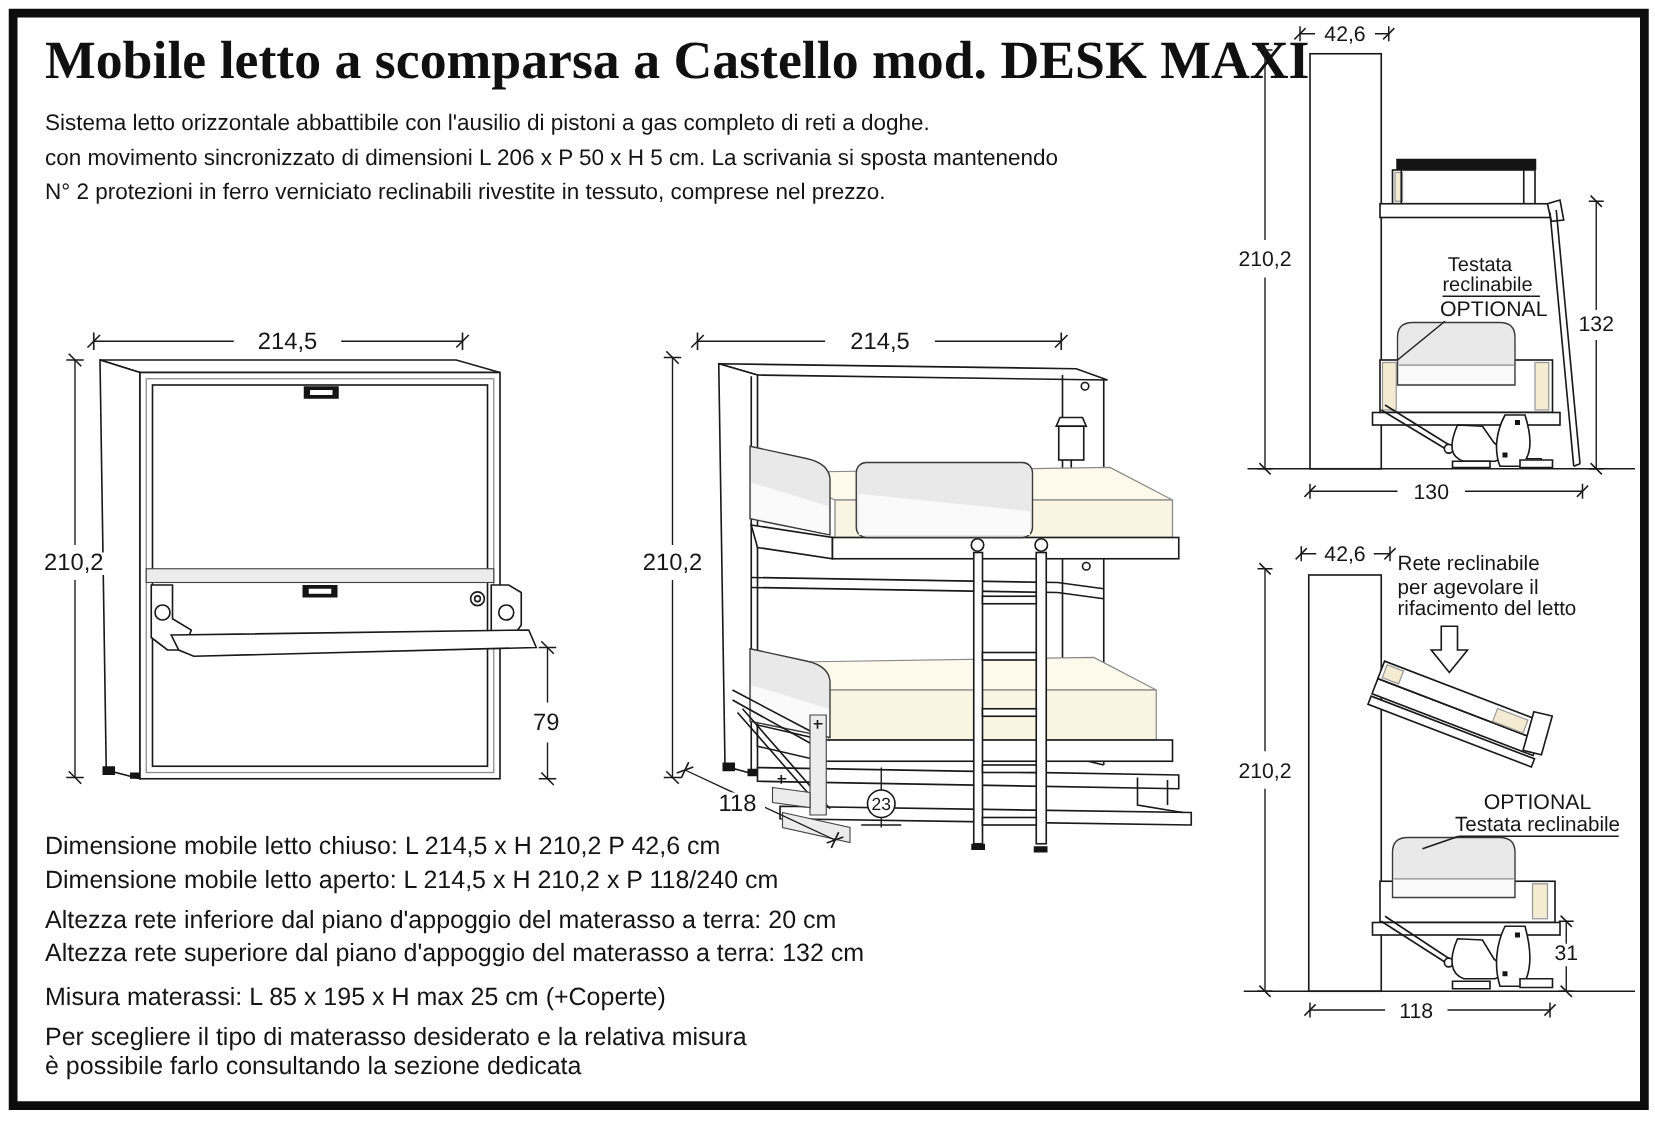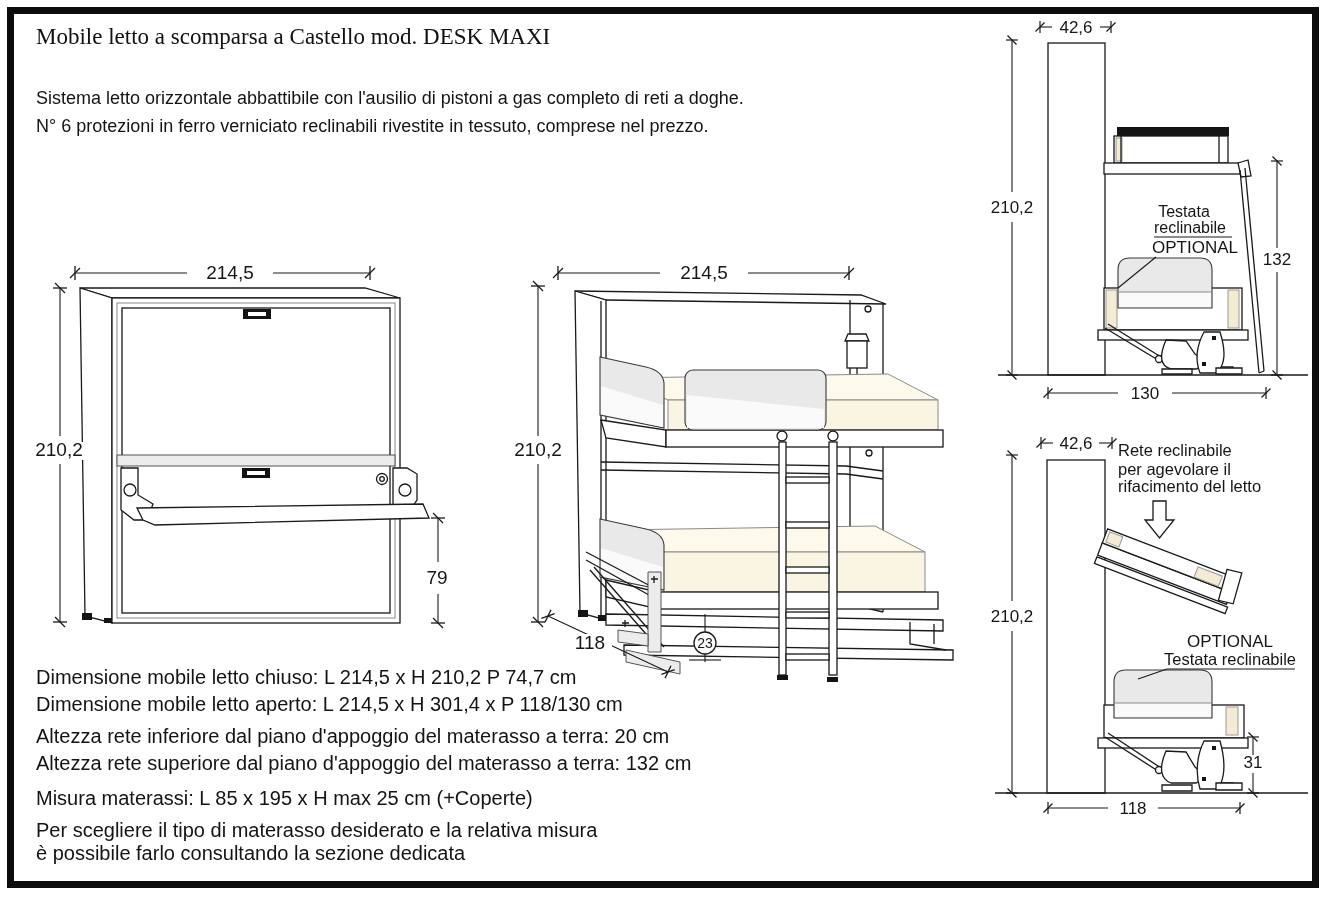--- a/index.html
+++ b/index.html
@@ -6,21 +6,21 @@
   body{
     width:1324px;height:900px;position:relative;overflow:hidden;
     background:#ffffff;font-family:"Liberation Sans",sans-serif;color:#141414;
   }
   .frame{
     position:absolute;left:7px;top:7px;width:1312px;height:881px;
     border:7px solid #0c0c0c;box-sizing:border-box;background:transparent;
   }
   .title{
     position:absolute;left:36px;top:24px;margin:0;
-    font-family:"Liberation Serif",serif;font-weight:400;font-size:23px;color:#101010;
+    font-family:"Liberation Serif",serif;font-weight:700;font-size:43px;color:#101010;
     white-space:nowrap;
   }
   .desc{position:absolute;left:36px;top:85px;font-size:18px;line-height:27.5px;}
   .desc div{white-space:nowrap;}
   .spec{position:absolute;left:36px;font-size:20px;white-space:nowrap;}
   #st1{top:666px}#st2{top:693px}#st3{top:725px}#st4{top:752px}
   #st5{top:787px}#st6{top:819px}#st7{top:842px}
   svg{position:absolute;}
   svg text{font-family:"Liberation Sans",sans-serif;fill:#161616;}
   .w{fill:#ffffff;stroke:#1a1a1a;stroke-width:1.3;}
@@ -38,21 +38,22 @@
 </style>
 </head>
 <body>
 
 <div class="frame"></div>
 
 <h1 class="title">Mobile letto a scomparsa a Castello mod. DESK MAXI</h1>
 
 <div class="desc">
   <div>Sistema letto orizzontale abbattibile con l'ausilio di pistoni a gas completo di reti a doghe.</div>
-  <div>N° 6 protezioni in ferro verniciato reclinabili rivestite in tessuto, comprese nel prezzo.</div>
+  <div>con movimento sincronizzato di dimensioni L 206 x P 50 x H 5 cm. La scrivania si sposta mantenendo</div>
+  <div>N° 2 protezioni in ferro verniciato reclinabili rivestite in tessuto, comprese nel prezzo.</div>
 </div>
 
 <svg style="left:25px;top:252px" width="450" height="420" viewBox="0 0 450 420">
   <defs>
     <g id="tkA" stroke="#1a1a1a" stroke-width="1.3">
       <line y1="-7" y2="7"></line>
         <line x1="-5" y1="5" x2="5" y2="-5"></line>
     </g>
   </defs>
 
@@ -402,19 +403,19 @@
   </g>
   <g>
     <line class="dim" x1="58" y1="393" x2="118" y2="393"></line>
       <line class="dim" x1="168" y1="393" x2="250" y2="393"></line>
     <use href="#tkD" x="58" y="393"></use>
       <use href="#tkD" x="250" y="393"></use>
     <text x="143" y="399" font-size="17" text-anchor="middle">118</text>
   </g>
 </svg>
 
-<div class="spec" id="st1">Dimensione mobile letto chiuso: L 214,5 x H 210,2 P 74,7 cm</div>
-<div class="spec" id="st2">Dimensione mobile letto aperto: L 214,5 x H 301,4 x P 118/130 cm</div>
+<div class="spec" id="st1">Dimensione mobile letto chiuso: L 214,5 x H 210,2 P 42,6 cm</div>
+<div class="spec" id="st2">Dimensione mobile letto aperto: L 214,5 x H 210,2 x P 118/240 cm</div>
 <div class="spec" id="st3">Altezza rete inferiore dal piano d'appoggio del materasso a terra: 20 cm</div>
 <div class="spec" id="st4">Altezza rete superiore dal piano d'appoggio del materasso a terra: 132 cm</div>
 <div class="spec" id="st5">Misura materassi: L 85 x 195 x H max 25 cm (+Coperte)</div>
 <div class="spec" id="st6">Per scegliere il tipo di materasso desiderato e la relativa misura</div>
 <div class="spec" id="st7">è possibile farlo consultando la sezione dedicata</div>
 
 </body></html>

